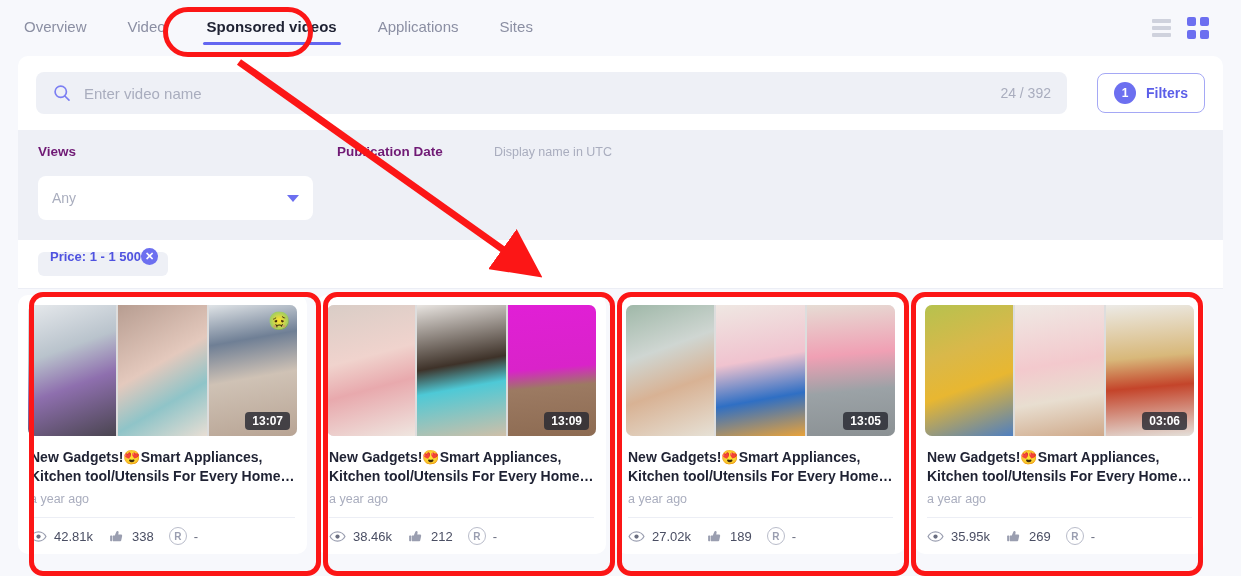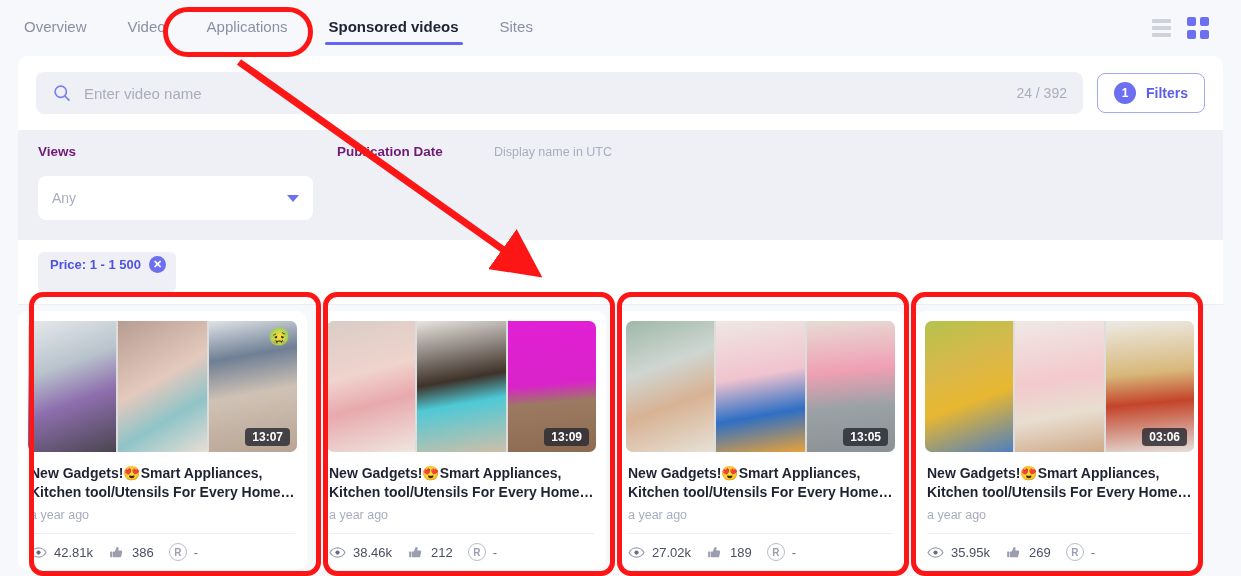--- a/index.html
+++ b/index.html
@@ -31,21 +31,21 @@
   .nav-spacer { flex: 1; }
   .view-toggles { display: flex; align-items: center; gap: 16px; padding-right: 14px; }
   .ico-list { display: flex; flex-direction: column; gap: 3px; cursor: pointer; }
   .ico-list span { display: block; width: 19px; height: 4px; background: #cfd2dd; border-radius: 1px; }
   .ico-grid { display: grid; grid-template-columns: 9px 9px; grid-template-rows: 9px 9px; gap: 4px; cursor: pointer; }
   .ico-grid span { display: block; background: #6c6ff0; border-radius: 2px; }
 
   
   .panel {
     background: #ffffff; margin: 0 18px; border-radius: 10px 10px 0 0;
-    padding: 16px 18px; display: flex; align-items: center; gap: 14px;
+    padding: 16px 18px; display: flex; align-items: center; gap: 30px;
   }
   .search-box {
     flex: 1; height: 42px; background: #eef0f6; border-radius: 8px;
     display: flex; align-items: center; padding: 0 16px; gap: 12px;
   }
   .search-ico { width: 20px; height: 20px; flex: 0 0 20px; }
   .search-input {
     flex: 1; border: 0; background: transparent; outline: none;
     font-size: 15px; color: #4a4e63; font-family: "Liberation Sans", sans-serif;
   }
@@ -80,22 +80,22 @@
   .select-val { font-size: 14px; color: #a9adbe; flex: 1; }
   .select-val.filled { color: #3d4157; }
   .caret { width: 0; height: 0; border-left: 6px solid transparent; border-right: 6px solid transparent; border-top: 7px solid #6c6ff0; }
 
   
   .chips {
     background: #fff; margin: 0 18px; padding: 12px 20px; display: flex;
     align-items: center; gap: 12px; border-bottom: 1px solid #eceef5;
   }
   .chip {
-    height: 40px; background: #eef0f6; border-radius: 6px; display: flex;
-    align-items: center; gap: 8px; padding: 0 10px 16px 12px; cursor: pointer;
+    height: 24px; background: #eef0f6; border-radius: 6px; display: flex;
+    align-items: center; padding: 0 10px 16px 12px; cursor: pointer;
   }
   .chip-text { font-size: 13px; color: #4f52e0; font-weight: 600; }
   .chip-x {
     width: 17px; height: 17px; border-radius: 50%; background: #6c6ff0; color: #fff;
     font-size: 11px; display: flex; align-items: center; justify-content: center; font-weight: 700;
   }
   .clear-btn {
     height: 34px; border: 1px solid #b9bbf6; border-radius: 7px; background: #fff;
     padding: 0 14px; font-size: 13.5px; color: #4f52e0; font-weight: 600;
     display: flex; align-items: center; cursor: pointer;
@@ -141,22 +141,22 @@
 </style>
 </head>
 <body>
 
 <div class="page">
 
   <div class="topbar">
     <div class="nav">
       <div class="nav-item">Overview</div>
       <div class="nav-item">Video</div>
+      <div class="nav-item active">Sponsored videos</div>
       <div class="nav-item">Applications</div>
-      <div class="nav-item active">Sponsored videos</div>
       <div class="nav-item">Sites</div>
     </div>
     <div class="nav-spacer"></div>
     <div class="view-toggles">
       <div class="ico-list">
         <span></span>
           <span></span>
           <span></span>
       </div>
       <div class="ico-grid">
@@ -230,21 +230,21 @@
             <path d="M12 5.5C6.8 5.5 2.7 9.2 1.5 12c1.2 2.8 5.3 6.5 10.5 6.5S21.3 14.8 22.5 12C21.3 9.2 17.2 5.5 12 5.5z" fill="none" stroke="#9a9eb0" stroke-width="1.7"></path>
             <circle cx="12" cy="12" r="3" fill="#6a6e80"></circle>
           </svg>
           <div class="stat-val">42.81k</div>
         </div>
         <div class="stat">
           <svg width="17" height="17" viewBox="0 0 24 24">
             <path d="M7 10.5h2.6l2.2-5.2c.3-.8 1-1.3 1.9-1.1.9.2 1.4 1 1.3 1.9l-.5 3.2h3.8c1.1 0 1.9 1 1.7 2l-1.3 6c-.2.9-.9 1.5-1.8 1.5H7z" fill="#9a9eb0"></path>
             <rect x="3" y="10.5" width="3.2" height="8.3" rx="1" fill="#9a9eb0"></rect>
           </svg>
-          <div class="stat-val">386</div>
+          <div class="stat-val">338</div>
         </div>
         <div class="stat">
           <div class="rbadge">R</div>
           <div class="dash">-</div>
         </div>
       </div>
     </div>
 
     <div class="card">
       <div class="thumb">

